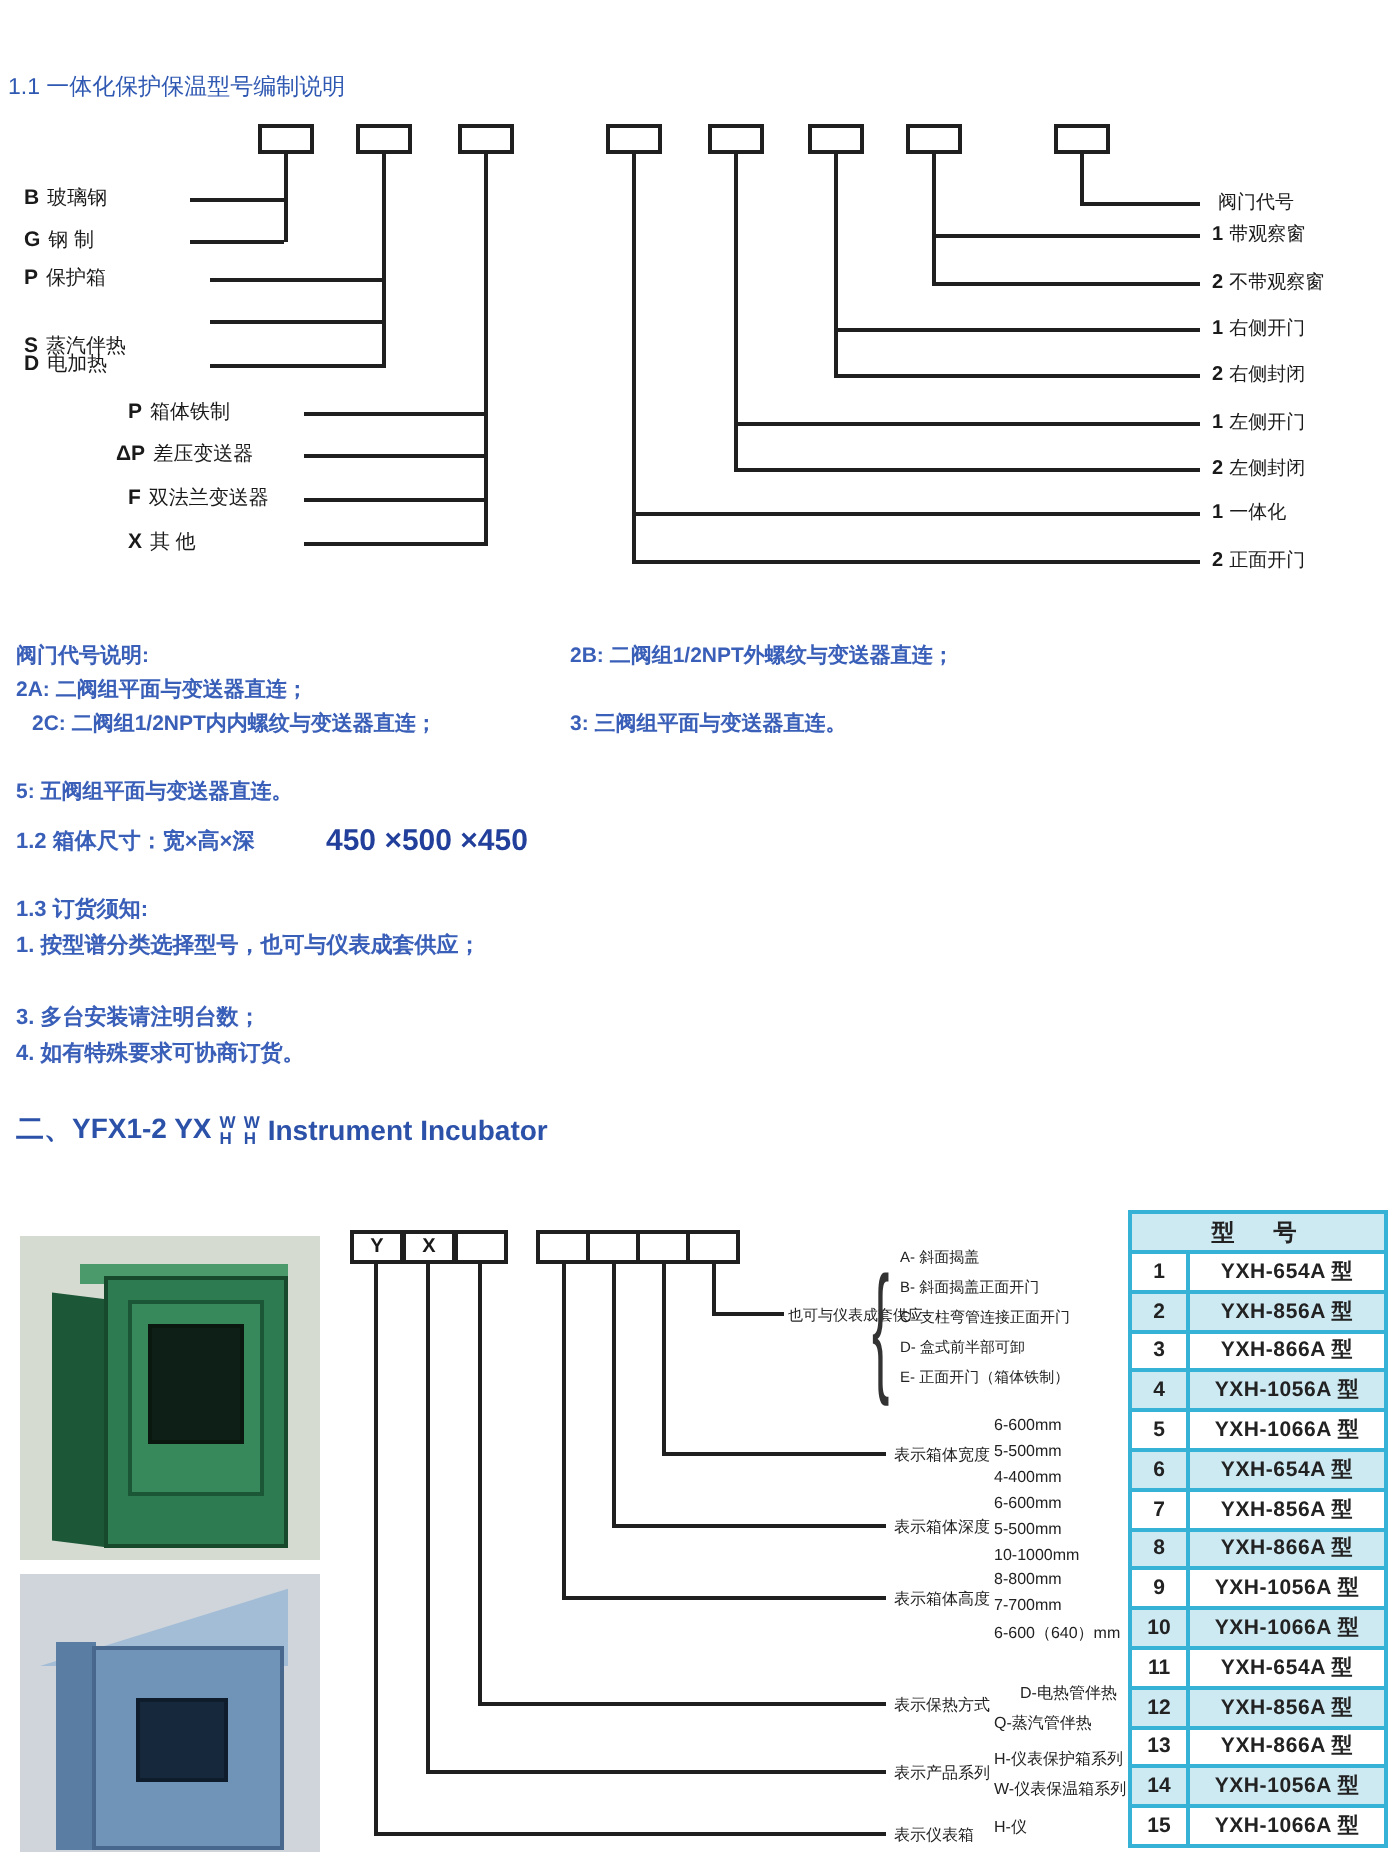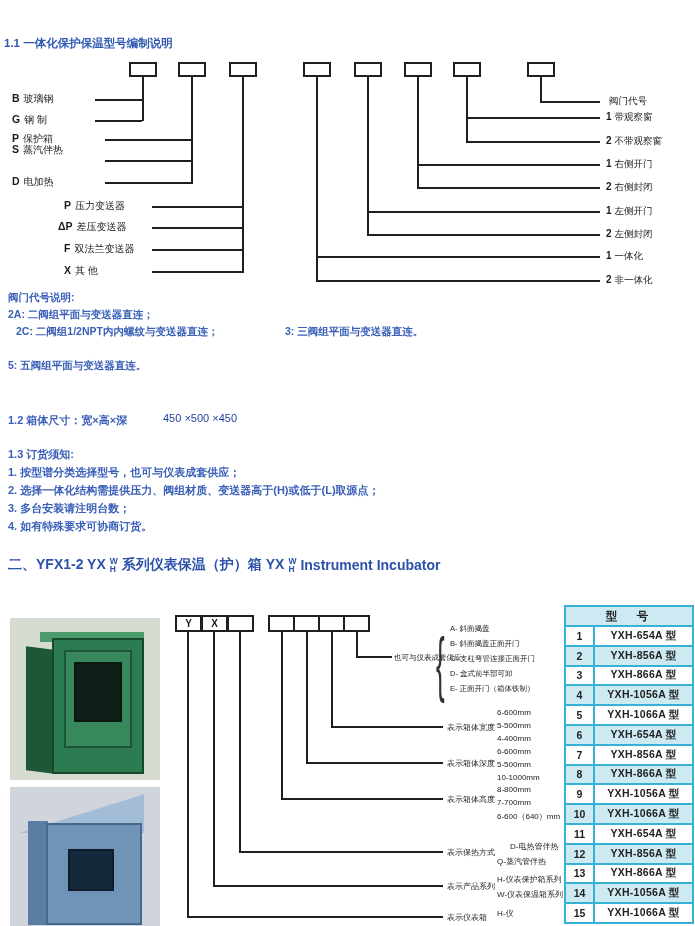--- a/index.html
+++ b/index.html
@@ -4,28 +4,28 @@
 <style>
   html,body{margin:0;padding:0;background:#eee;}
   .page{position:relative;width:695px;height:926px;background:#ffffff;overflow:hidden;
         font-family:"Liberation Sans",sans-serif;color:#1a1a1a;}
   .hl{position:absolute;height:2px;background:#1f1f1f;}
   .vl{position:absolute;width:2px;background:#1f1f1f;}
   .bx{position:absolute;width:28px;height:15px;border:2px solid #1f1f1f;background:#fff;box-sizing:border-box;}
   .bx2{position:absolute;width:27px;height:17px;border:2px solid #1f1f1f;background:#fff;box-sizing:border-box;
        font-size:10px;font-weight:bold;display:flex;align-items:center;justify-content:center;}
   .h1{position:absolute;font-size:14px;font-weight:bold;color:#2b51a9;white-space:nowrap;}
-  .sub{position:absolute;font-size:11.5px;font-weight:bold;color:#2f58b2;white-space:nowrap;}
+  .sub{position:absolute;font-size:11.5px;font-weight:normal;color:#2f58b2;white-space:nowrap;}
   .lab{position:absolute;font-size:10px;white-space:nowrap;color:#1a1a1a;}
   .lab b{font-size:10.5px;margin-right:4px;}
   .rlab{position:absolute;font-size:9.5px;white-space:nowrap;color:#1a1a1a;}
   .rlab b{font-size:10px;margin-right:3px;}
-  .note{position:absolute;font-size:10.5px;font-weight:bold;color:#3a5fb8;white-space:nowrap;}
+  .note{position:absolute;font-size:10.5px;font-weight:bold;color:#3a5fb8;white-space:nowrap;margin-top:30px;}
   .ord{position:absolute;font-size:11px;font-weight:bold;color:#3a5fb8;white-space:nowrap;}
-  .sizeval{position:absolute;font-size:11px;font-weight:normal;color:#223f9b;white-space:nowrap;}
+  .sizeval{position:absolute;font-size:15px;font-weight:bold;color:#223f9b;white-space:nowrap;}
   .h2wrap{position:absolute;display:flex;align-items:center;gap:4px;font-size:14px;font-weight:bold;color:#2b51a9;white-space:nowrap;}
   .stack{display:inline-flex;flex-direction:column;font-size:8.5px;line-height:8px;font-weight:bold;}
   .sm{position:absolute;font-size:8px;white-space:nowrap;color:#222;}
   .opt{position:absolute;font-size:8px;white-space:nowrap;color:#222;}
   .opt7{position:absolute;font-size:7.5px;white-space:nowrap;color:#222;}
   .brace{position:absolute;font-size:26px;color:#333;transform:scaleY(2.75);transform-origin:0 0;font-weight:400;}
   
   .tbl{position:absolute;left:564px;top:605px;width:130px;border:2px solid #35b2d5;background:#fff;box-sizing:border-box;}
   .th{height:18px;background:#cde9f2;display:flex;align-items:center;justify-content:center;
       font-size:11.5px;font-weight:bold;letter-spacing:4px;color:#222;}
@@ -80,23 +80,23 @@
   <div class="hl" style="left:105px;top:160px;width:86px"></div>
   <div class="hl" style="left:105px;top:182px;width:86px"></div>
   <div class="hl" style="left:152px;top:206px;width:90px"></div>
   <div class="hl" style="left:152px;top:227px;width:90px"></div>
   <div class="hl" style="left:152px;top:249px;width:90px"></div>
   <div class="hl" style="left:152px;top:271px;width:90px"></div>
 
   <div class="lab" style="left:12px;top:92px"><b>B</b><span>玻璃钢</span></div>
   <div class="lab" style="left:12px;top:113px"><b>G</b><span>钢 制</span></div>
   <div class="lab" style="left:12px;top:132px"><b>P</b><span>保护箱</span></div>
-  <div class="lab" style="left:12px;top:143px"><b>S</b><span>蒸汽伴热</span></div>
+  <div class="lab" style="left:12px;top:166px"><b>S</b><span>蒸汽伴热</span></div>
   <div class="lab" style="left:12px;top:175px"><b>D</b><span>电加热</span></div>
-  <div class="lab" style="left:64px;top:199px"><b>P</b><span>压力变送器</span></div>
+  <div class="lab" style="left:64px;top:199px"><b>P</b><span>箱体铁制</span></div>
   <div class="lab" style="left:58px;top:220px"><b>ΔP</b><span>差压变送器</span></div>
   <div class="lab" style="left:64px;top:242px"><b>F</b><span>双法兰变送器</span></div>
   <div class="lab" style="left:64px;top:264px"><b>X</b><span>其 他</span></div>
 
   <div class="hl" style="left:540px;top:101px;width:60px"></div>
   <div class="hl" style="left:466px;top:117px;width:134px"></div>
   <div class="hl" style="left:466px;top:141px;width:134px"></div>
   <div class="hl" style="left:417px;top:164px;width:183px"></div>
   <div class="hl" style="left:417px;top:187px;width:183px"></div>
   <div class="hl" style="left:367px;top:211px;width:233px"></div>
@@ -105,44 +105,43 @@
   <div class="hl" style="left:316px;top:280px;width:284px"></div>
 
   <div class="rlab" style="left:606px;top:95px"><b></b><span>阀门代号</span></div>
   <div class="rlab" style="left:606px;top:111px"><b>1</b><span>带观察窗</span></div>
   <div class="rlab" style="left:606px;top:135px"><b>2</b><span>不带观察窗</span></div>
   <div class="rlab" style="left:606px;top:158px"><b>1</b><span>右侧开门</span></div>
   <div class="rlab" style="left:606px;top:181px"><b>2</b><span>右侧封闭</span></div>
   <div class="rlab" style="left:606px;top:205px"><b>1</b><span>左侧开门</span></div>
   <div class="rlab" style="left:606px;top:228px"><b>2</b><span>左侧封闭</span></div>
   <div class="rlab" style="left:606px;top:250px"><b>1</b><span>一体化</span></div>
-  <div class="rlab" style="left:606px;top:274px"><b>2</b><span>非一体化</span></div>
+  <div class="rlab" style="left:606px;top:274px"><b>2</b><span>正面开门</span></div>
 
   <div class="note" style="left:8px;top:291px">阀门代号说明:</div>
   <div class="note" style="left:8px;top:308px">2A: 二阀组平面与变送器直连；</div>
   <div class="note" style="left:16px;top:325px">2C: 二阀组1/2NPT内内螺纹与变送器直连；</div>
   <div class="note" style="left:8px;top:359px">5: 五阀组平面与变送器直连。</div>
+  <div class="note" style="left:285px;top:291px">2B: 二阀组1/2NPT外螺纹与变送器直连；</div>
   <div class="note" style="left:285px;top:325px">3: 三阀组平面与变送器直连。</div>
 
   <div class="ord" style="left:8px;top:413px">1.2 箱体尺寸：宽×高×深</div>
   <div class="sizeval" style="left:163px;top:412px">450 ×500 ×450</div>
 
   <div class="ord" style="left:8px;top:447px">1.3 订货须知:</div>
   <div class="ord" style="left:8px;top:465px">1. 按型谱分类选择型号，也可与仪表成套供应；</div>
-  <div class="ord" style="left:8px;top:483px">2. 选择一体化结构需提供压力、阀组材质、变送器高于(H)或低于(L)取源点；</div>
   <div class="ord" style="left:8px;top:501px">3. 多台安装请注明台数；</div>
   <div class="ord" style="left:8px;top:519px">4. 如有特殊要求可协商订货。</div>
 
   <div class="h2wrap" style="left:8px;top:556px">
     <span>二、YFX1-2 YX</span>
     <span class="stack">
         <span>W</span>
         <span>H</span>
       </span>
-    <span>系列仪表保温（护）箱 YX</span>
     <span class="stack">
         <span>W</span>
         <span>H</span>
       </span>
     <span>Instrument Incubator</span>
   </div>
 
   <div class="photo gp-bg" style="top:618px;height:162px">
     <div class="gp-top"></div>
     <div class="gp-side"></div>

